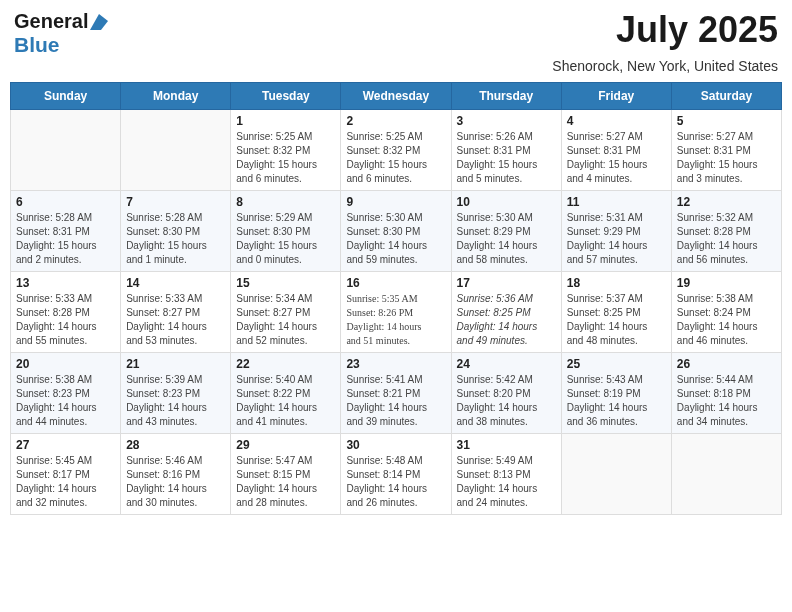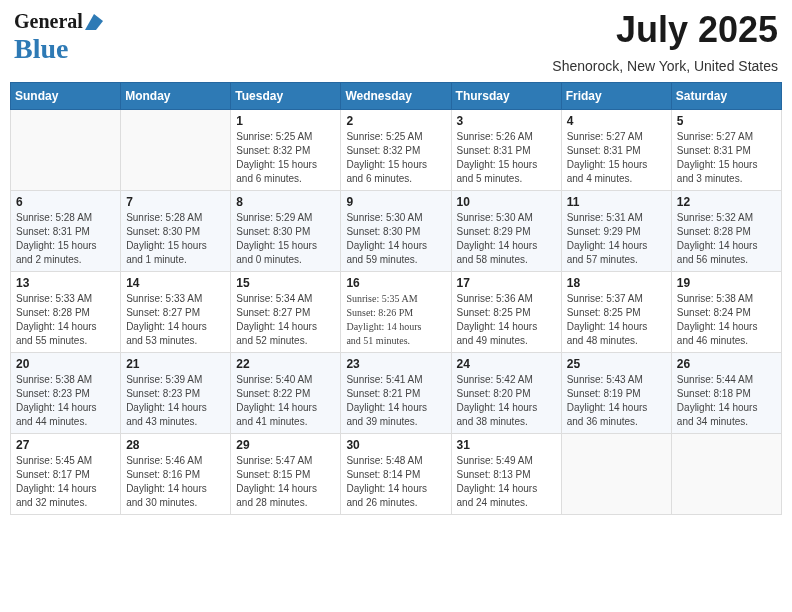--- a/index.html
+++ b/index.html
@@ -14,21 +14,20 @@
       display: flex;
       justify-content: space-between;
       align-items: flex-start;
       margin-bottom: 8px;
       padding: 0 4px;
     }
     .logo {
       display: flex;
       flex-direction: column;
       align-items: flex-start;
-      font-family: Liberation Serif, serif;
     }
     .title-block {
       text-align: right;
     }
     .month-title {
       font-size: 36px;
       font-weight: bold;
       color: #1a1a1a;
       line-height: 1.1;
     }
@@ -41,21 +40,21 @@
       width: 100%;
       border-collapse: collapse;
       border: 1px solid #ccc;
     }
     .calendar th {
       background: #2e7ab5;
       color: #fff;
       font-size: 12px;
       font-weight: bold;
       padding: 6px 4px;
-      text-align: left;
+      text-align: center;
       border: 1px solid #2567a0;
     }
     .calendar td {
       vertical-align: top;
       padding: 4px 5px;
       font-size: 10.5px;
       color: #333;
       border: 1px solid #ddd;
       width: calc(100% / 7);
       min-height: 80px;
@@ -85,21 +84,21 @@
 
 <div class="header">
   <div class="logo">
     <div style="display:flex;align-items:center;">
       <span style="font-size:20px;font-weight:bold;color:#1a1a1a;">General</span>
       <svg width="18" height="16" viewBox="0 0 18 16" style="margin-left:2px;">
         <polygon points="0,16 9,0 18,7 11,16" fill="#2e7ab5"></polygon>
       </svg>
     </div>
     <div>
-      <span style="font-size:28px;font-weight:bold;color:#2e7ab5;">Blue</span>
+      <span style="font-size:21px;font-weight:bold;color:#2e7ab5;">Blue</span>
     </div>
   </div>
   <div class="title-block">
     <div class="month-title">July 2025</div>
     <div class="location">Shenorock, New York, United States</div>
   </div>
 </div>
 
 <table class="calendar">
   <thead>
@@ -228,21 +227,21 @@
         </td>
         <td>
           <span class="day-num">16</span>
           <div class="day-info" style="white-space: pre-line; font-family: Liberation Serif, serif;">Sunrise: 5:35 AM
 Sunset: 8:26 PM
 Daylight: 14 hours
 and 51 minutes.</div>
         </td>
         <td>
           <span class="day-num">17</span>
-          <div class="day-info" style="white-space: pre-line;">Sunrise: 5:36 AM
+          <div class="day-info" style="white-space: pre-line; font-style: italic;">Sunrise: 5:36 AM
 Sunset: 8:25 PM
 Daylight: 14 hours
 and 49 minutes.</div>
         </td>
         <td>
           <span class="day-num">18</span>
           <div class="day-info" style="white-space: pre-line;">Sunrise: 5:37 AM
 Sunset: 8:25 PM
 Daylight: 14 hours
 and 48 minutes.</div>

